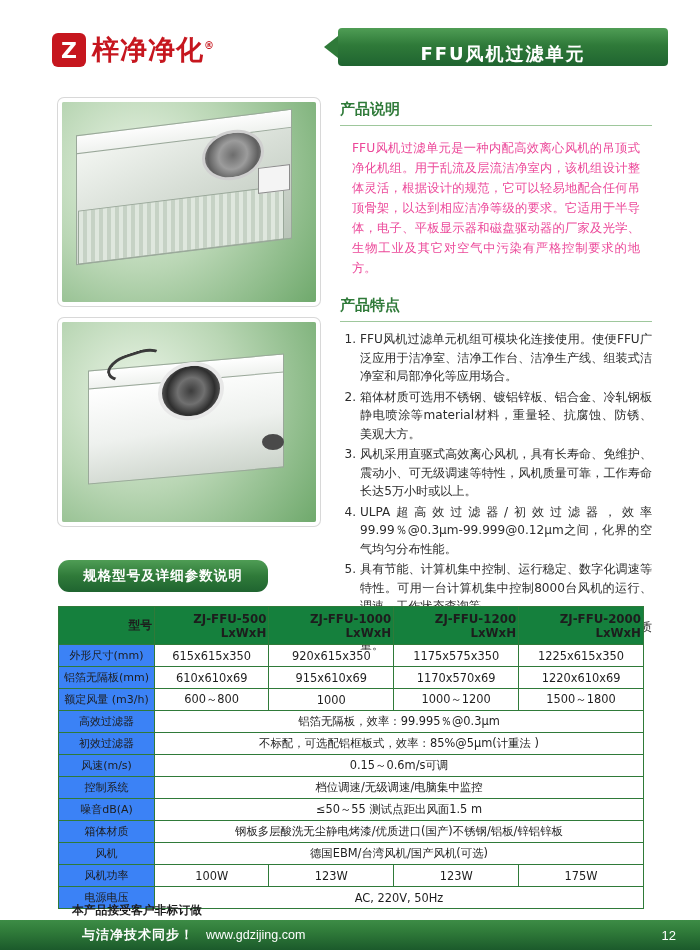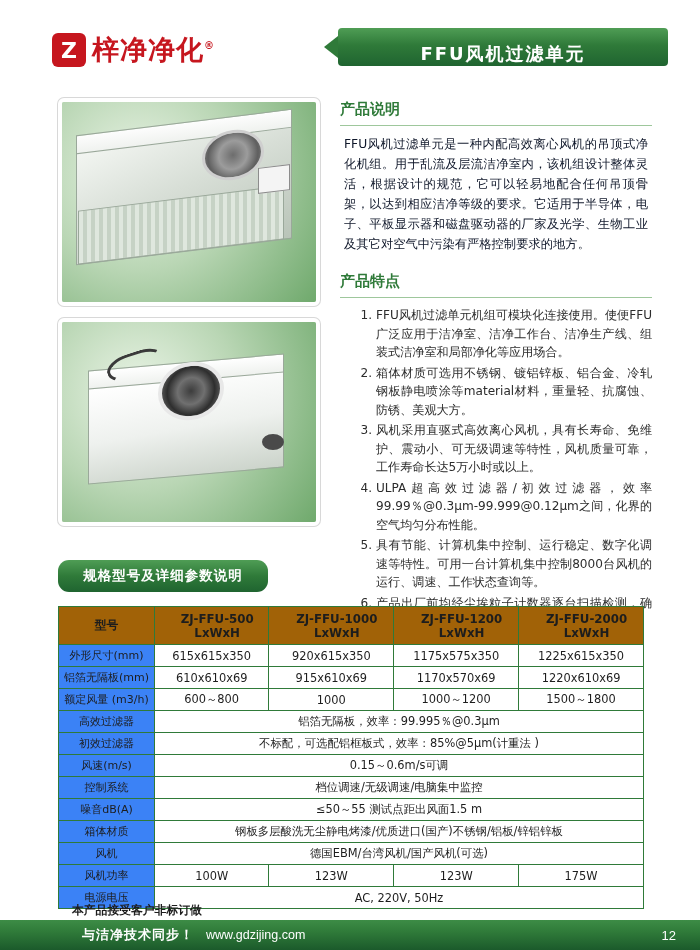--- a/index.html
+++ b/index.html
@@ -130,30 +130,30 @@
   .col-right { position:absolute; left:340px; top:100px; width:312px; }
   .sec-title {
     font-size:15px; font-weight:bold; color:#2f7a39;
     font-family:"DejaVu Sans", sans-serif;
     margin:0 0 6px 0;
   }
   .sec-rule {
     height:1px; background:#9ec79c; margin:0 0 8px 0;
   }
   .para {
-    font-size:12.3px; line-height:20px; color:#0f172a;
+    font-size:12.3px; line-height:20px; color:#ec4899;
     text-align:justify; font-family:"DejaVu Sans", sans-serif;
-    margin:4px;
+    margin:12px;
   }
   .feature-list {
     margin:0; padding-left:20px;
     font-size:12.1px; line-height:18.5px; color:#2c2c2c;
     font-family:"DejaVu Sans", sans-serif;
   }
-  .feature-list li { margin-bottom:2px; text-align:justify;margin-left:16px; }
+  .feature-list li { margin-bottom:2px; text-align:justify; }
 
   
   .spec-banner {
     position:absolute; left:58px; top:560px; width:210px; height:32px;
     background:linear-gradient(to bottom,#4f9d55 0%, #2f7a39 50%, #1f6430 100%);
     border-radius:11px;
     display:flex; align-items:center; justify-content:center;
   }
   .spec-banner span {
     color:#fff; font-size:13.5px; font-weight:bold; letter-spacing:1px;
@@ -169,21 +169,21 @@
   table.spec td {
     border:1px solid #2f7a39;
     font-size:11.4px; color:#1d1d1d;
     text-align:center; padding:3px 2px;
     height:22px;
   }
   table.spec td.label {
     width:96px; background:#3b82f6; font-size:11px;
   }
   table.spec tr.head td {
-    background:#a16207; font-weight:bold; height:38px; font-size:11.8px;
+    background:#15803d; font-weight:bold; height:38px; font-size:11.8px;text-align:right;
   }
   table.spec td.model { line-height:14px;padding-left:13px; }
 
   .note {
     position:absolute; left:72px; top:903px;
     font-size:11.8px; font-weight:bold; color:#1d1d1d;
     font-family:"DejaVu Sans", sans-serif;
   }
 
   

